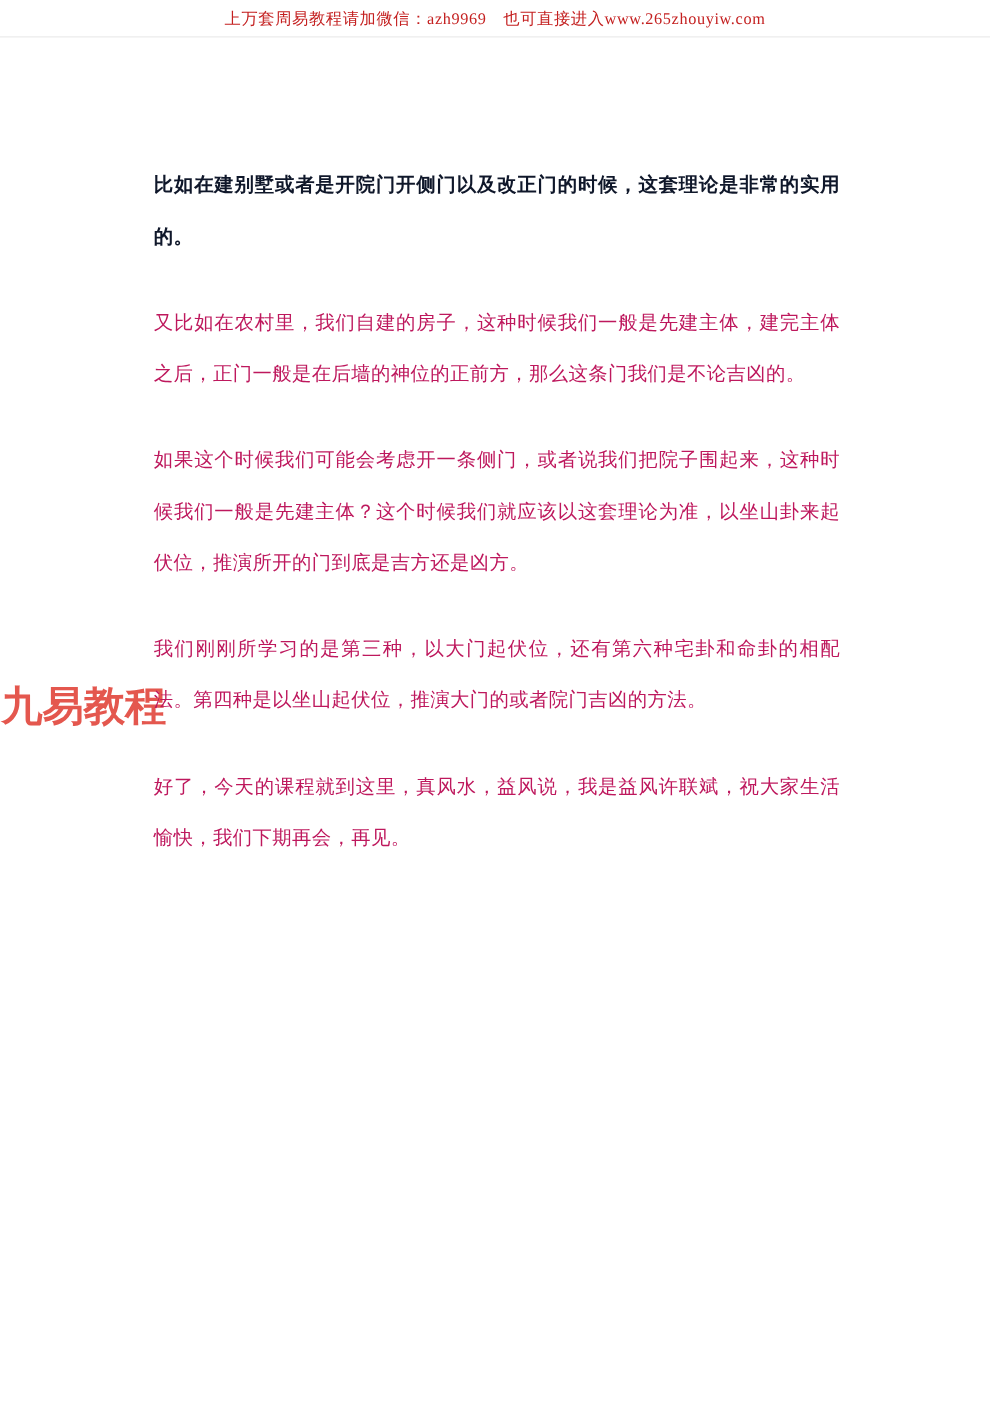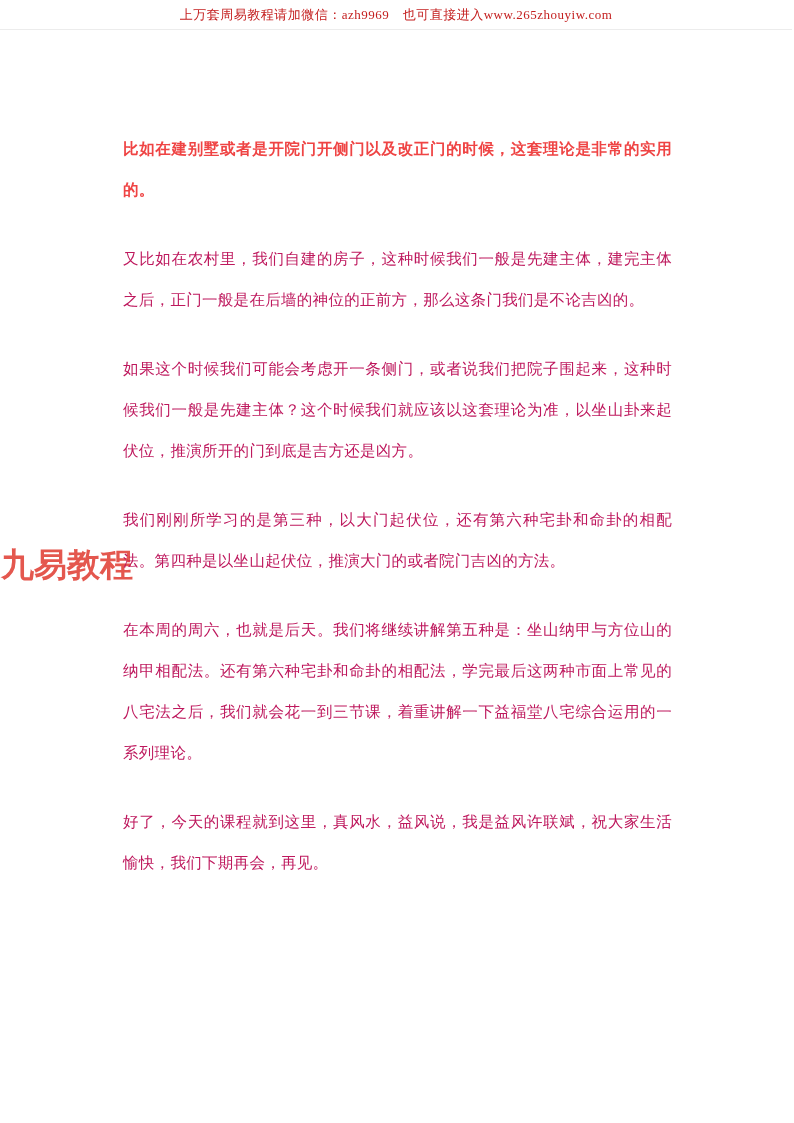--- a/index.html
+++ b/index.html
@@ -36,21 +36,21 @@
   .doc-content p {
     margin: 0 0 28px 0;
     font-size: 15.5px;
     line-height: 41px;
     color: #be185d;
     text-align: justify;
     letter-spacing: 0.3px;
   }
   .doc-content p.para-bold {
     font-weight: bold;
-    color: #ef4444;
+    color: #0f172a;
   }
   .watermark {
     position: absolute;
     top: 546px;
     left: 1px;
     font-size: 33px;
     font-weight: bold;
     color: #e4574e;
     white-space: nowrap;
     line-height: 1.15;
@@ -64,15 +64,14 @@
   <span>上万套周易教程请加微信：azh9969　也可直接进入www.265zhouyiw.com</span>
 </div>
 
 <div class="watermark">九易教程</div>
 
 <div class="doc-content">
   <p class="para-bold">比如在建别墅或者是开院门开侧门以及改正门的时候，这套理论是非常的实用的。</p>
   <p>又比如在农村里，我们自建的房子，这种时候我们一般是先建主体，建完主体之后，正门一般是在后墙的神位的正前方，那么这条门我们是不论吉凶的。</p>
   <p>如果这个时候我们可能会考虑开一条侧门，或者说我们把院子围起来，这种时候我们一般是先建主体？这个时候我们就应该以这套理论为准，以坐山卦来起伏位，推演所开的门到底是吉方还是凶方。</p>
   <p>我们刚刚所学习的是第三种，以大门起伏位，还有第六种宅卦和命卦的相配法。第四种是以坐山起伏位，推演大门的或者院门吉凶的方法。</p>
-  <p>在本周的周六，也就是后天。我们将继续讲解第五种是：坐山纳甲与方位山的纳甲相配法。还有第六种宅卦和命卦的相配法，学完最后这两种市面上常见的八宅法之后，我们就会花一到三节课，着重讲解一下益福堂八宅综合运用的一系列理论。</p>
   <p>好了，今天的课程就到这里，真风水，益风说，我是益风许联斌，祝大家生活愉快，我们下期再会，再见。</p>
 </div>
 
 </body></html>

